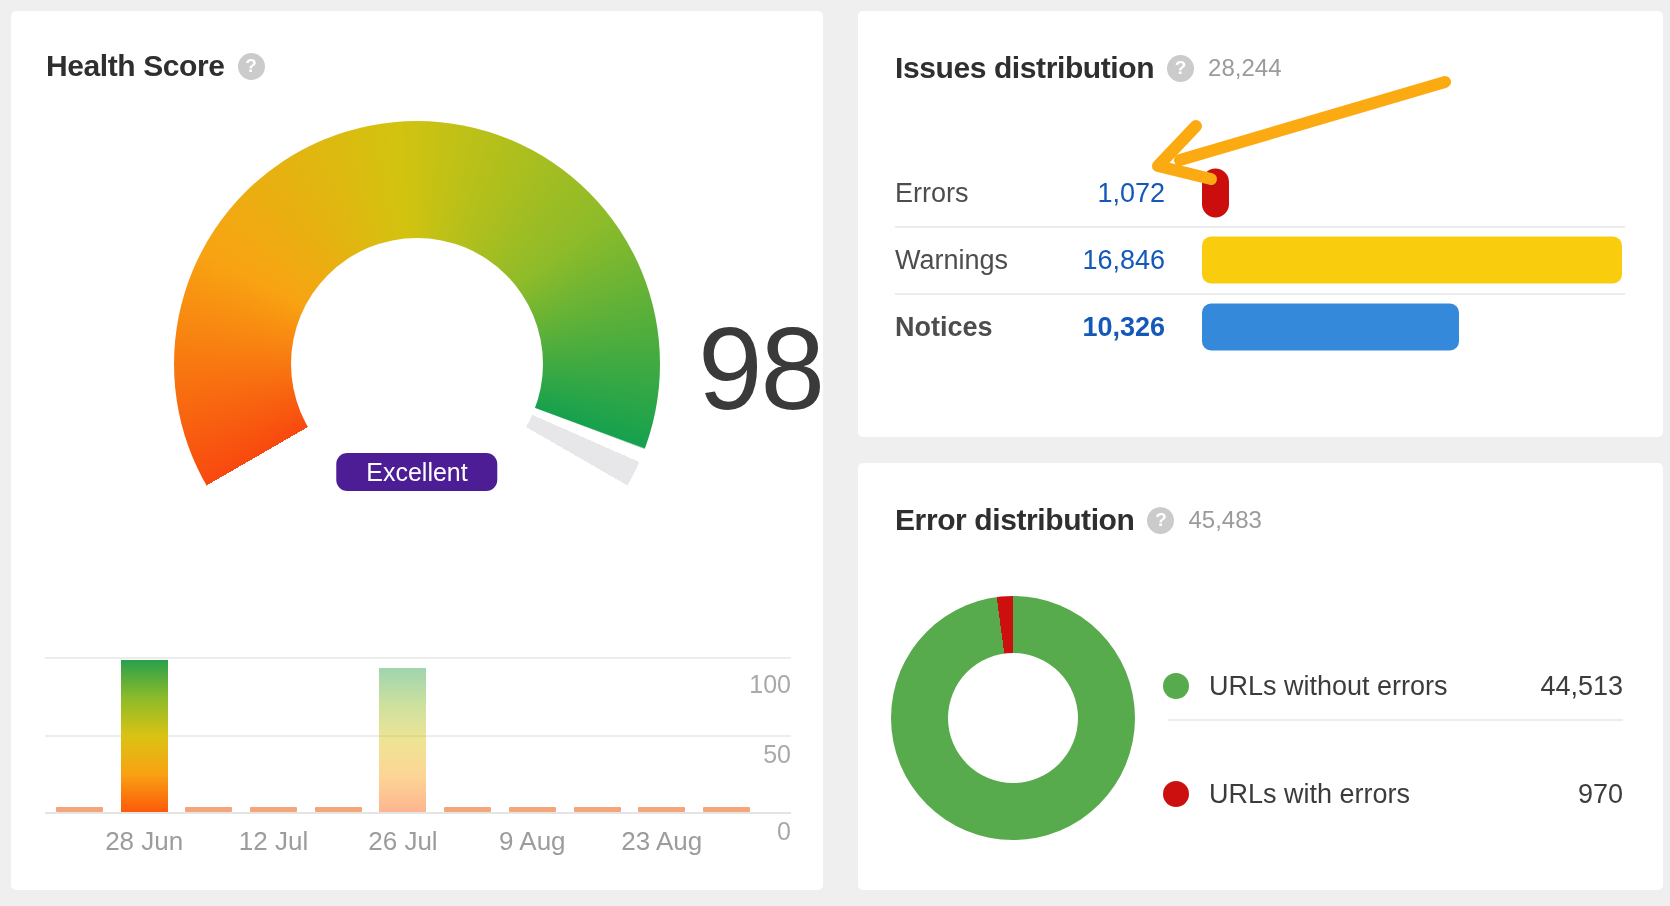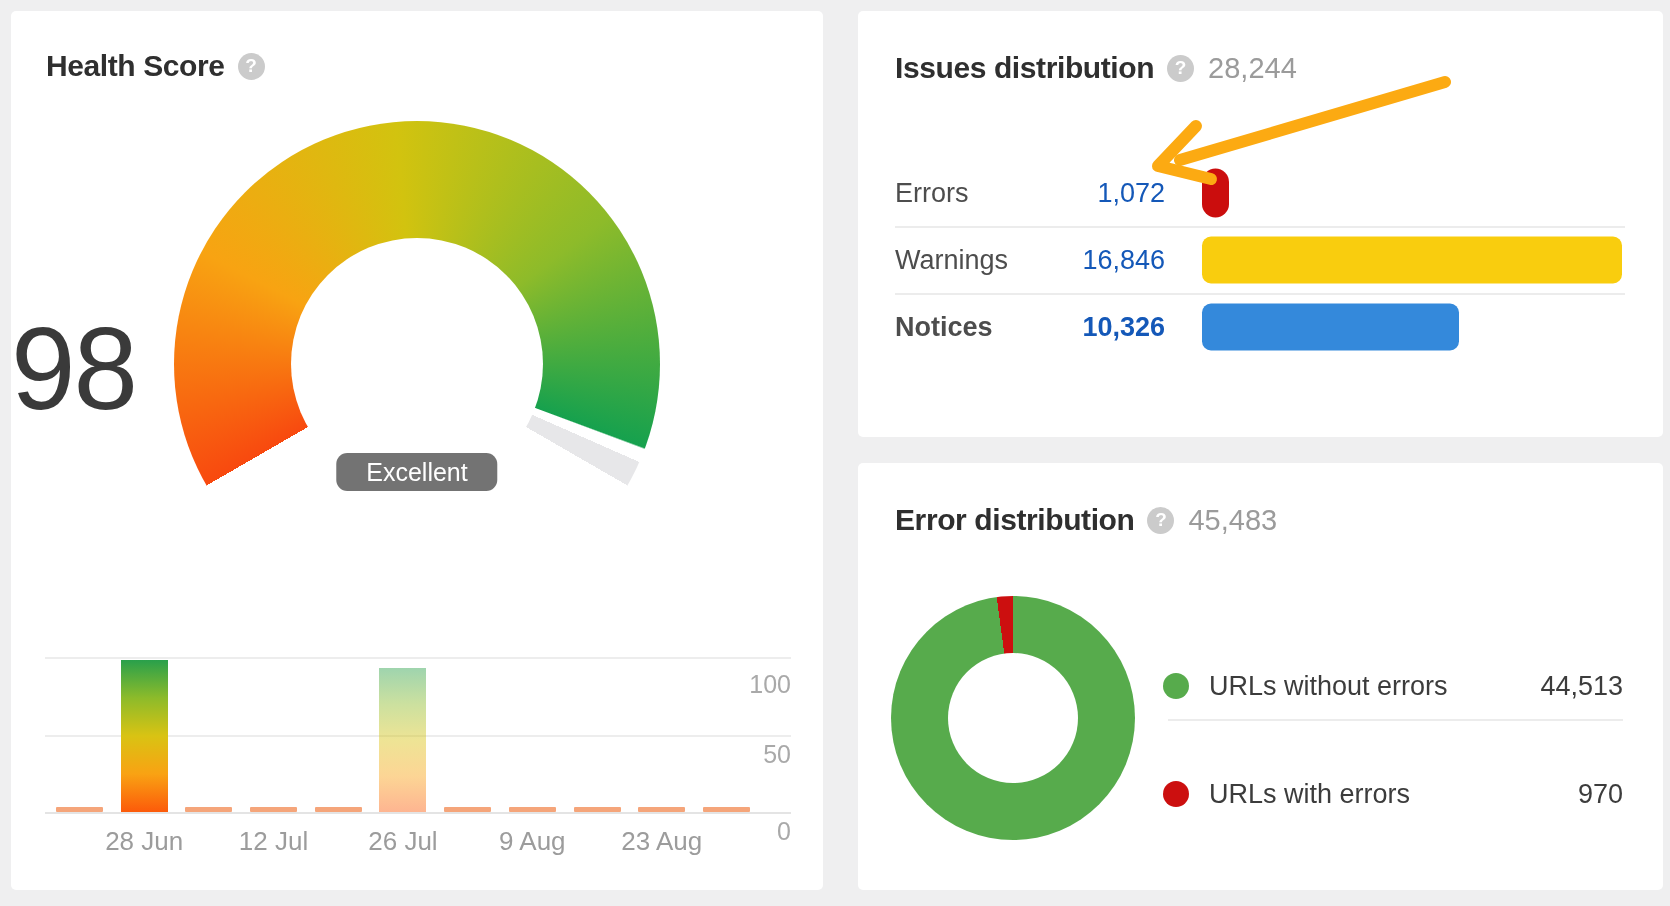--- a/index.html
+++ b/index.html
@@ -15,32 +15,32 @@
   #card-issues { left:858px; top:11px; width:805px; height:426px; }
   #card-errors { left:858px; top:463px; width:805px; height:427px; }
 
   .card-title-row { position:absolute; left:37px; top:40px; display:flex; align-items:center; }
   .card-title { font-size:30px; font-weight:bold; color:#2f2f2f; letter-spacing:-0.4px; }
   .help-icon {
     width:27px; height:27px; border-radius:50%; background:#cbcbcb; color:#ffffff;
     font-size:19px; font-weight:bold; display:flex; align-items:center; justify-content:center;
     margin-left:13px; flex:none;
   }
-  .card-total { font-size:29px; color:#9b9b9b; margin-left:14px; }
+  .card-total { font-size:24px; color:#9b9b9b; margin-left:14px; }
 
   
   #gauge-disc { position:absolute; left:163px; top:110px; width:486px; height:486px; border-radius:50%; }
   #gauge-inner { position:absolute; left:280px; top:227px; width:252px; height:252px; border-radius:50%; background:#ffffff; }
   #gauge-score {
-    position:absolute; left:0; right:0; top:300px; text-align:left;
-    font-size:116px; line-height:1; color:#3a3a3a; letter-spacing:-2px;
+    position:absolute; left:0; right:0; top:300px; text-align:right;
+    font-size:116px; line-height:1; color:#3a3a3a; letter-spacing:-2px;padding-left:20px;
   }
   #health-badge {
     position:absolute; left:50%; transform:translateX(-50%); top:442px; height:38px;
-    padding:0 30px; border-radius:11px; background:#737373; color:#ffffff;
+    padding:0 30px; border-radius:11px; background:#4c1d95; color:#ffffff;
     font-size:25px; display:flex; align-items:center; white-space:nowrap;
   }
   #health-desc { position:absolute; left:0; right:0; top:519px; text-align:center; font-size:27px; line-height:34px; color:#8b8b8b; }
 
   
   #mini { position:absolute; left:34px; top:637px; width:746px; height:240px; }
   .gridline { position:absolute; left:0; right:0; height:2px; background:#ededed; }
   #grid-100 { top:9px; }
   #grid-50 { top:87px; }
   #grid-0 { top:164px; background:#e4e4e4; }

